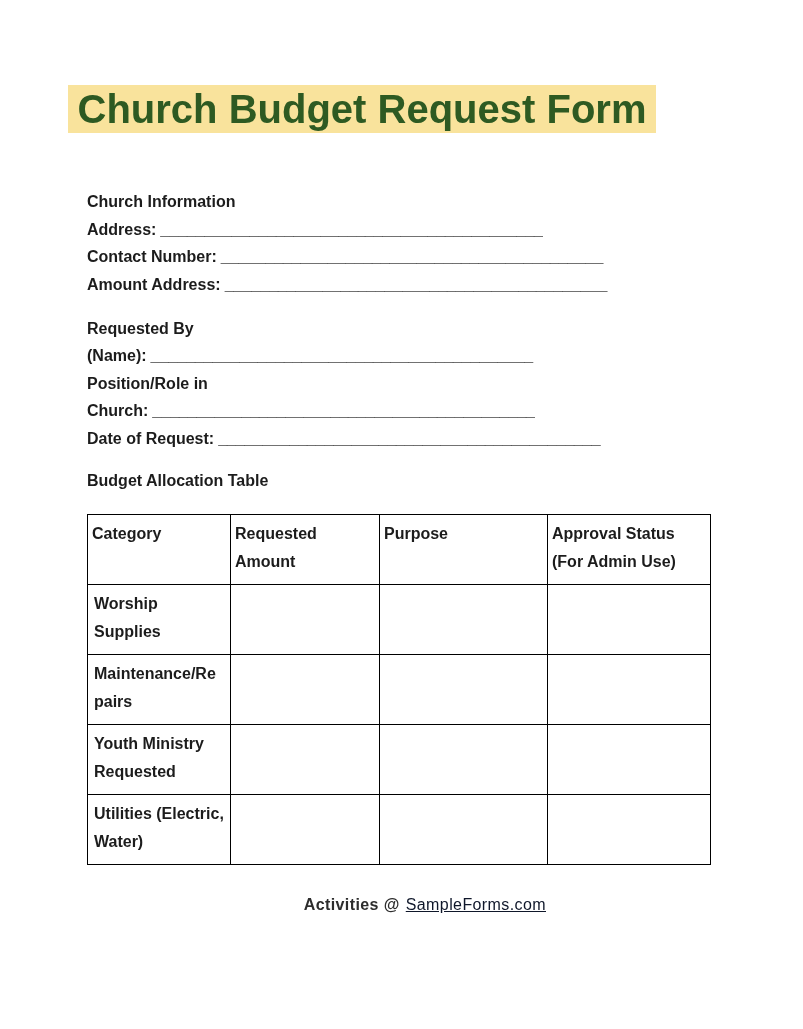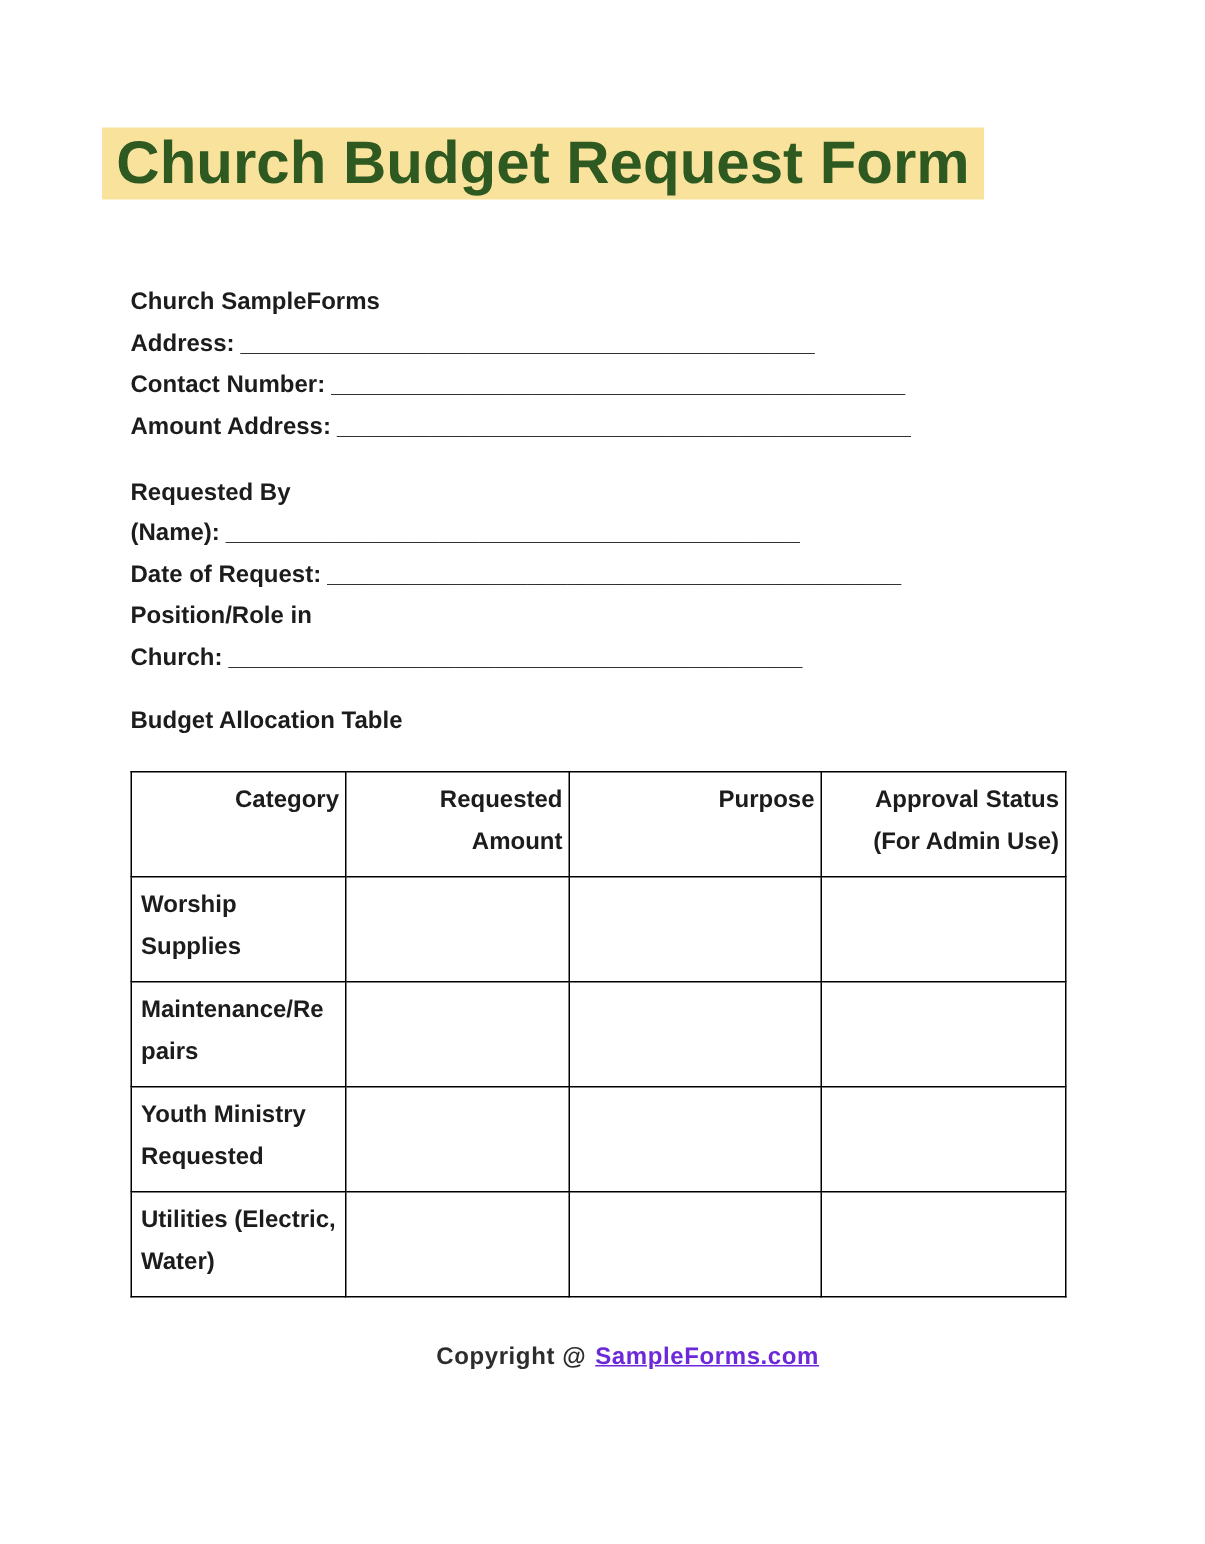--- a/index.html
+++ b/index.html
@@ -55,69 +55,69 @@
     border: 1px solid #000000;
     vertical-align: top;
     font-size: 16px;
     font-weight: bold;
     color: #1c1c1c;
     line-height: 28px;
     white-space: pre-line;
   }
   .budget-table tr { height: 70px; }
   .budget-table th {
-    text-align: right;
+    text-align: left;
     padding: 5px 4px;
   }
   .budget-table td.cat {
     text-align: left;
     padding: 5px 4px 5px 6px;
   }
   .budget-table td.empty { padding: 5px 4px; }
   
   .footer {
     margin-top: 30px;
     margin-right: 91px;
     text-align: right;
     font-size: 16px;
     line-height: 20px;
     color: #2d2d2d;
     letter-spacing: 0.4px;
   }
   .footer .site-link {
     margin-left: 6px;
-    color: #6d28d9;
-    font-weight: bold;
+    color: #0f172a;
+    font-weight: normal;
     text-decoration: underline;
     cursor: pointer;
     text-align: right;
   }
 </style>
 </head>
 <body>
 
 <div class="page">
 
   <div class="title-row">
     <span class="title-highlight">Church Budget Request Form</span>
   </div>
 
   <div class="content">
 
     <div class="section">
-      <div class="sec-heading">Church SampleForms</div>
+      <div class="sec-heading">Church Information</div>
       <div class="field"><span class="lbl">Address:</span><span class="blank">___________________________________________</span></div>
       <div class="field"><span class="lbl">Contact Number:</span><span class="blank">___________________________________________</span></div>
       <div class="field"><span class="lbl">Amount Address:</span><span class="blank">___________________________________________</span></div>
     </div>
 
     <div class="section section-2">
       <div class="field"><span class="lbl">Requested By (Name):</span><span class="blank">___________________________________________</span></div>
+      <div class="field"><span class="lbl">Position/Role in Church:</span><span class="blank">___________________________________________</span></div>
       <div class="field"><span class="lbl">Date of Request:</span><span class="blank">___________________________________________</span></div>
-      <div class="field"><span class="lbl">Position/Role in Church:</span><span class="blank">___________________________________________</span></div>
     </div>
 
     <div class="sec-heading table-heading">Budget Allocation Table</div>
 
     <table class="budget-table">
       <colgroup>
         <col style="width:143px">
         <col style="width:149px">
         <col style="width:168px">
         <col style="width:163px">
@@ -158,17 +158,17 @@
           <td class="cat">Utilities (Electric,
 Water)</td>
           <td class="empty"></td>
           <td class="empty"></td>
           <td class="empty"></td>
         </tr>
       </tbody>
     </table>
 
     <div class="footer">
-      <span>Copyright @</span><a class="site-link">SampleForms.com</a>
+      <span>Activities @</span><a class="site-link">SampleForms.com</a>
     </div>
 
   </div>
 </div>
 
 </body></html>

